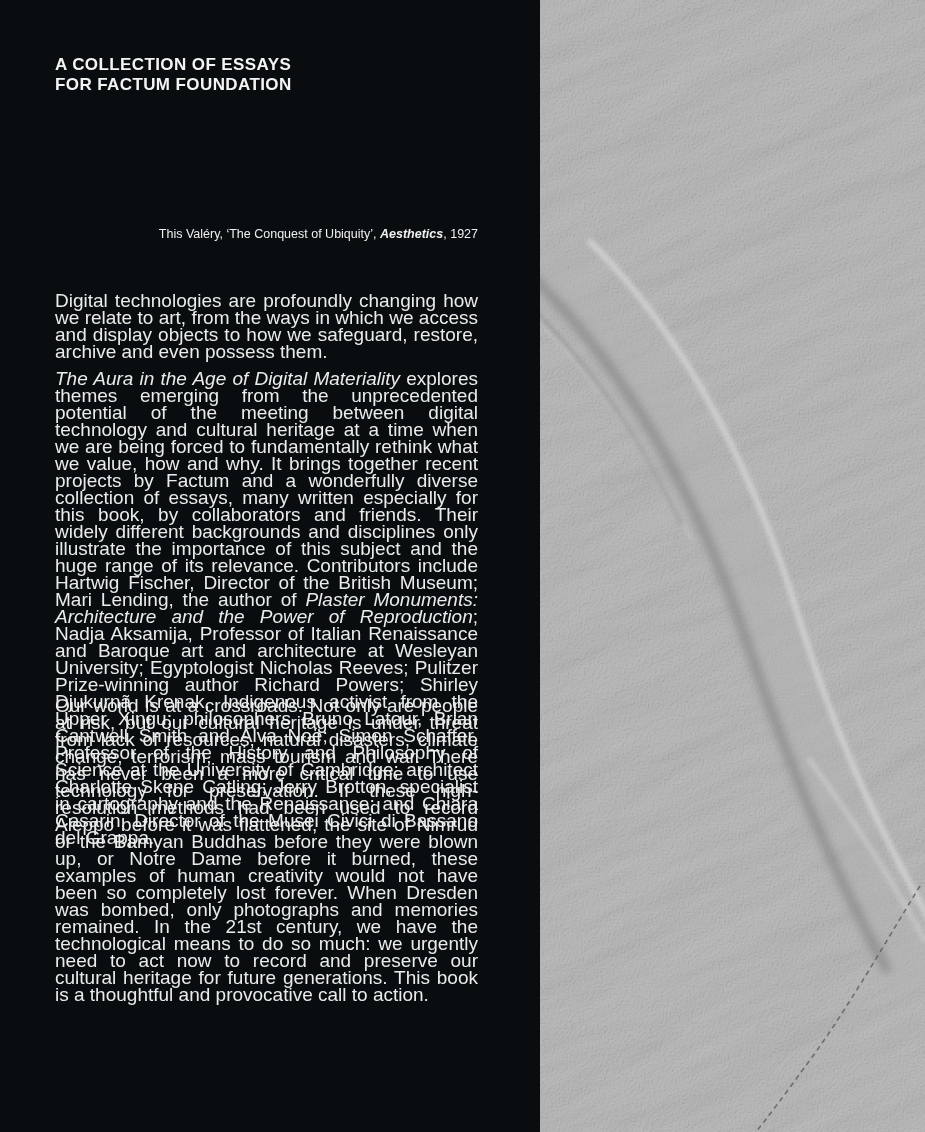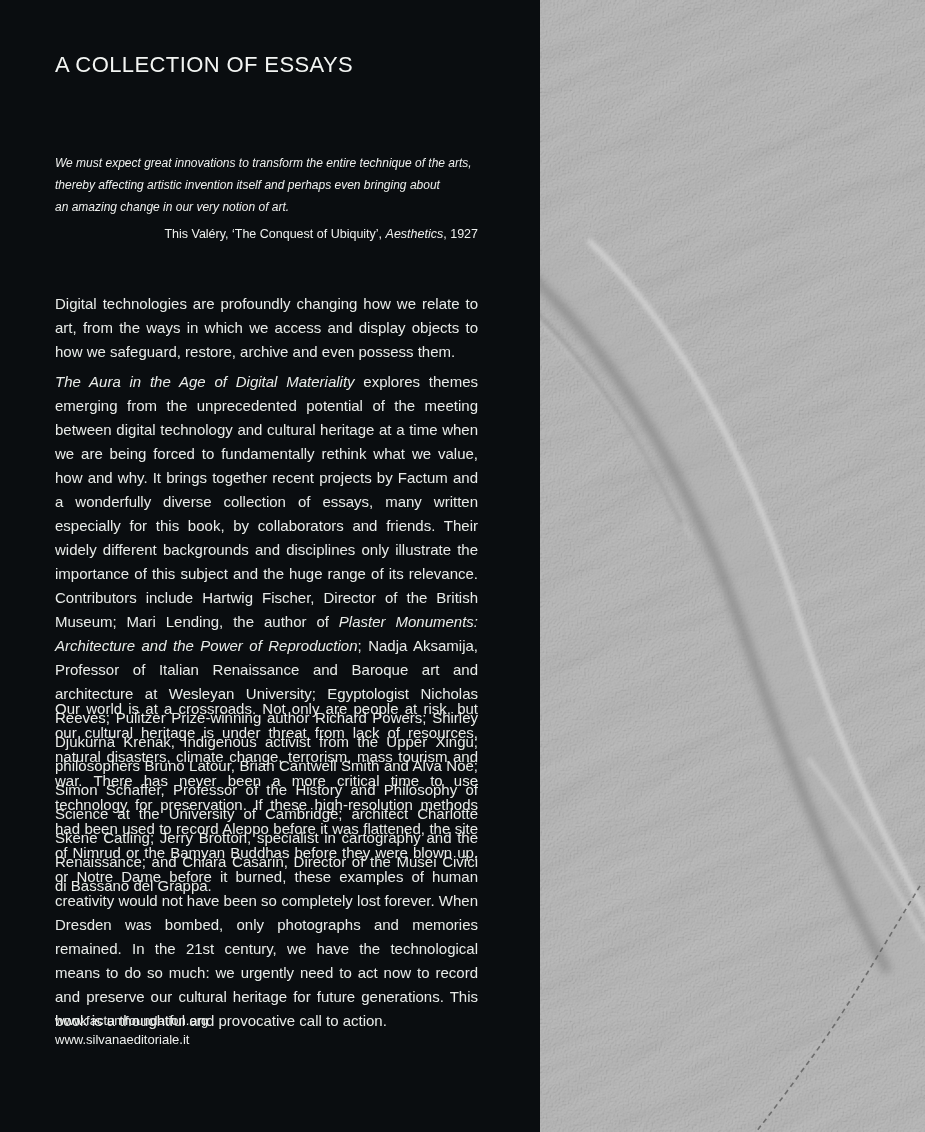--- a/index.html
+++ b/index.html
@@ -13,77 +13,69 @@
   }
   .right-panel {
     position:relative; width:385px; height:1132px;
     background:#9d9d9d; overflow:hidden;
   }
   .right-panel svg { display:block; }
 
   .block { position:absolute; left:55px; width:423px; }
 
   .title {
-    top:55px; font-size:22px; line-height:19.5px;
-    letter-spacing:0.4px; color:#f3f5f3; font-weight:400;
+    top:55px; font-size:17px; line-height:19.5px;
+    letter-spacing:0.4px; color:#f3f5f3; font-weight:700;
   }
   .title span { display:block; }
 
   .quote {
     top:152px; width:460px; font-size:12px; font-style:italic;
     line-height:22px; color:#eff1ef; white-space:nowrap;
   }
   .quote span { display:block; }
 
   .attribution {
     top:224px; font-size:12.5px; text-align:right; color:#eff1ef; line-height:20px;
   }
-  .attribution .work { font-style:italic; }
+  .attribution .work { font-style:italic;font-weight:bold; }
 
   .para {
-    font-size:15px; line-height:24px; text-align:justify;
+    font-size:19px; line-height:17px; text-align:justify;
     color:#e9ece9; text-justify:inter-word;
   }
   .p1 { top:292px; }
   .p2 { top:370px; }
   .p3 { top:697px; }
   .it { font-style:italic;margin-top:21px; }
 
   .urls { top:1012px; font-size:13px; line-height:18.5px; color:#eef0ee; }
   .urls span { display:block; }
 </style>
 </head>
 <body>
 
 <div class="cover">
 
   <div class="left-panel">
 
     <div class="block title">
       <span>A COLLECTION OF ESSAYS</span>
+      <span>FOR FACTUM FOUNDATION</span>
     </div>
 
-    <div class="block quote">
-      <span>We must expect great innovations to transform the entire technique of the arts,</span>
-      <span>thereby affecting artistic invention itself and perhaps even bringing about</span>
-      <span>an amazing change in our very notion of art.</span>
-    </div>
 
     <div class="block attribution"><span>This Valéry, ‘The Conquest of Ubiquity’, </span><span class="work">Aesthetics</span><span>, 1927</span></div>
 
     <p class="block para p1">Digital technologies are profoundly changing how we relate to art, from the ways in which we access and display objects to how we safeguard, restore, archive and even possess them.</p>
 
     <p class="block para p2"><span class="it">The Aura in the Age of Digital Materiality</span><span> explores themes emerging from the unprecedented potential of the meeting between digital technology and cultural heritage at a time when we are being forced to fundamentally rethink what we value, how and why. It brings together recent projects by Factum and a wonderfully diverse collection of essays, many written especially for this book, by collaborators and friends. Their widely different backgrounds and disciplines only illustrate the importance of this subject and the huge range of its relevance. Contributors include Hartwig Fischer, Director of the British Museum; Mari Lending, the author of </span><span class="it">Plaster Monuments: Architecture and the Power of Reproduction</span><span>; Nadja Aksamija, Professor of Italian Renaissance and Baroque art and architecture at Wesleyan University; Egyptologist Nicholas Reeves; Pulitzer Prize-winning author Richard Powers; Shirley Djukurnã Krenak, Indigenous activist from the Upper Xingu; philosophers Bruno Latour, Brian Cantwell Smith and Alva Noë; Simon Schaffer, Professor of the History and Philosophy of Science at the University of Cambridge; architect Charlotte Skene Catling; Jerry Brotton, specialist in cartography and the Renaissance; and Chiara Casarin, Director of the Musei Civici di Bassano del Grappa.</span></p>
 
     <p class="block para p3">Our world is at a crossroads. Not only are people at risk, but our cultural heritage is under threat from lack of resources, natural disasters, climate change, terrorism, mass tourism and war. There has never been a more critical time to use technology for preservation. If these high-resolution methods had been used to record Aleppo before it was flattened, the site of Nimrud or the Bamyan Buddhas before they were blown up, or Notre Dame before it burned, these examples of human creativity would not have been so completely lost forever. When Dresden was bombed, only photographs and memories remained. In the 21st century, we have the technological means to do so much: we urgently need to act now to record and preserve our cultural heritage for future generations. This book is a thoughtful and provocative call to action.</p>
 
-    <div class="block urls">
-      <span>www.factumfoundation.org</span>
-      <span>www.silvanaeditoriale.it</span>
-    </div>
 
   </div>
 
   <div class="right-panel">
     <svg width="385" height="1132" viewBox="0 0 385 1132" xmlns="http://www.w3.org/2000/svg">
       <defs>
         <filter id="fWaves" x="-10%" y="-10%" width="120%" height="120%">
           <feTurbulence type="fractalNoise" baseFrequency="0.006 0.022" numOctaves="3" seed="8" result="n"></feTurbulence>
           <feDiffuseLighting in="n" lighting-color="#b4b4b4" surfaceScale="2.6" diffuseConstant="1">
             <feDistantLight azimuth="245" elevation="60"></feDistantLight>

